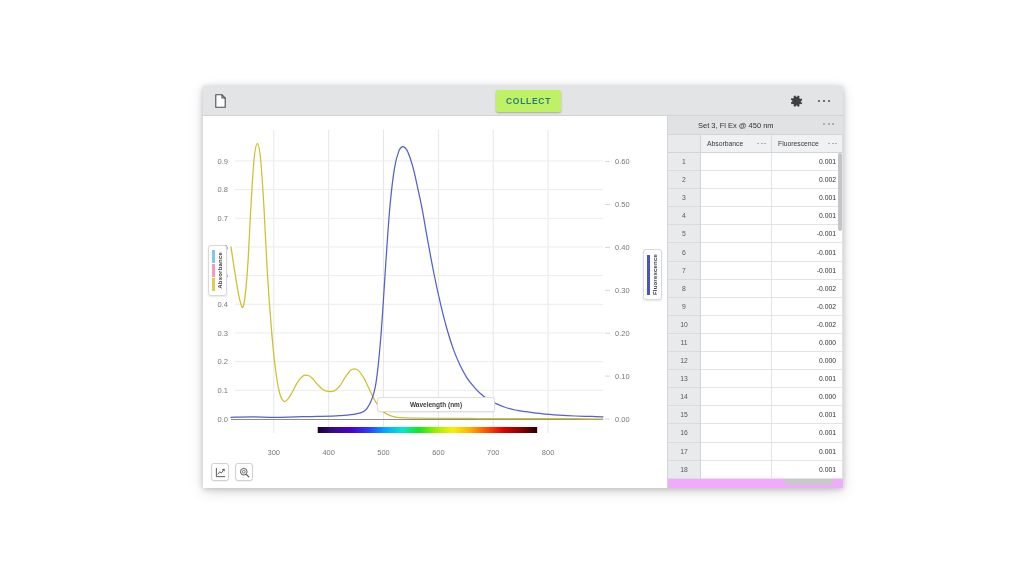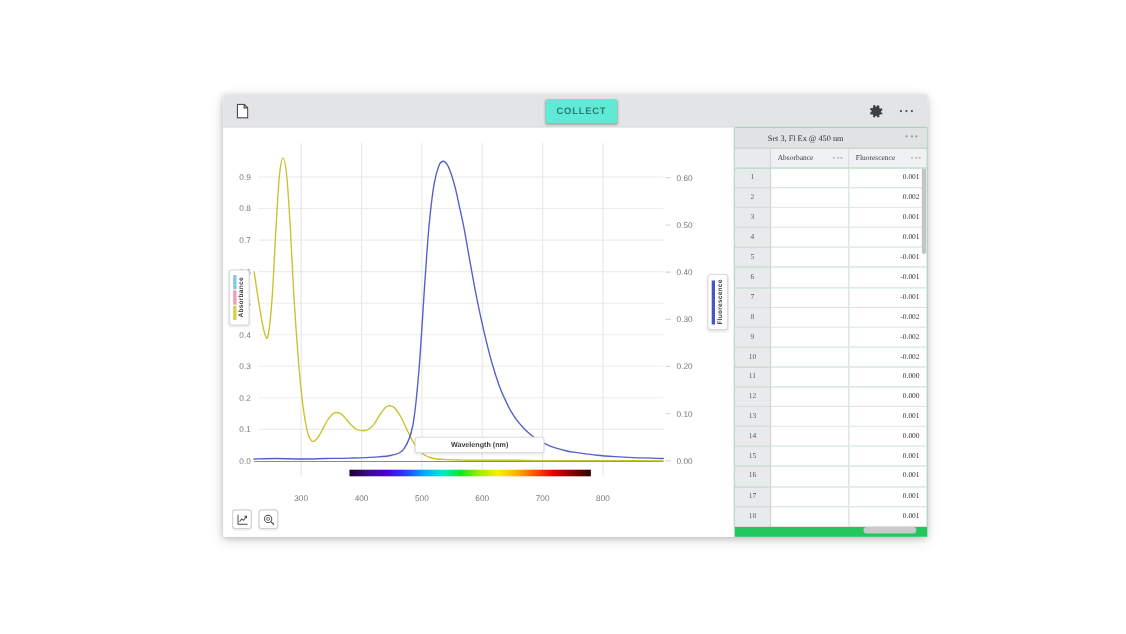--- a/index.html
+++ b/index.html
@@ -30,21 +30,21 @@
     width: 26px; height: 26px;
     display: flex; align-items: center; justify-content: center;
     cursor: pointer;
   }
   #doc-icon-btn { margin-left: 4px; }
   #collect-button {
     position: absolute;
     left: 293px; top: 4px;
     height: 22px;
     padding: 0 10px;
-    background: #5eead4;
+    background: #bef264;
     border: none;
     border-radius: 2px;
     box-shadow: 0 1px 2px rgba(0,0,0,0.28);
     color: #2c7a78;
     font-size: 8.5px;
     font-weight: bold;
     letter-spacing: 0.7px;
     font-family: "Liberation Sans", sans-serif;
     cursor: pointer;
   }
@@ -118,23 +118,22 @@
     border-radius: 3px;
     display:flex; align-items:center; justify-content:center;
     cursor: pointer;
     box-shadow: 0 1px 1px rgba(0,0,0,0.06);
   }
 
   
   #table-panel {
     position: relative;
     width: 175px; height: 372px;
-    background: #22c55e;
+    background: #f0abfc;
     overflow: hidden;
-    font-family: Liberation Serif, serif;
   }
   #set-header {
     height: 19px;
     background: #e1e2e4;
     border-bottom: 1px solid #d3d4d6;
     display: flex; align-items: center;
     padding-left: 30px;
     position: relative;
   }
   #set-header-title {

